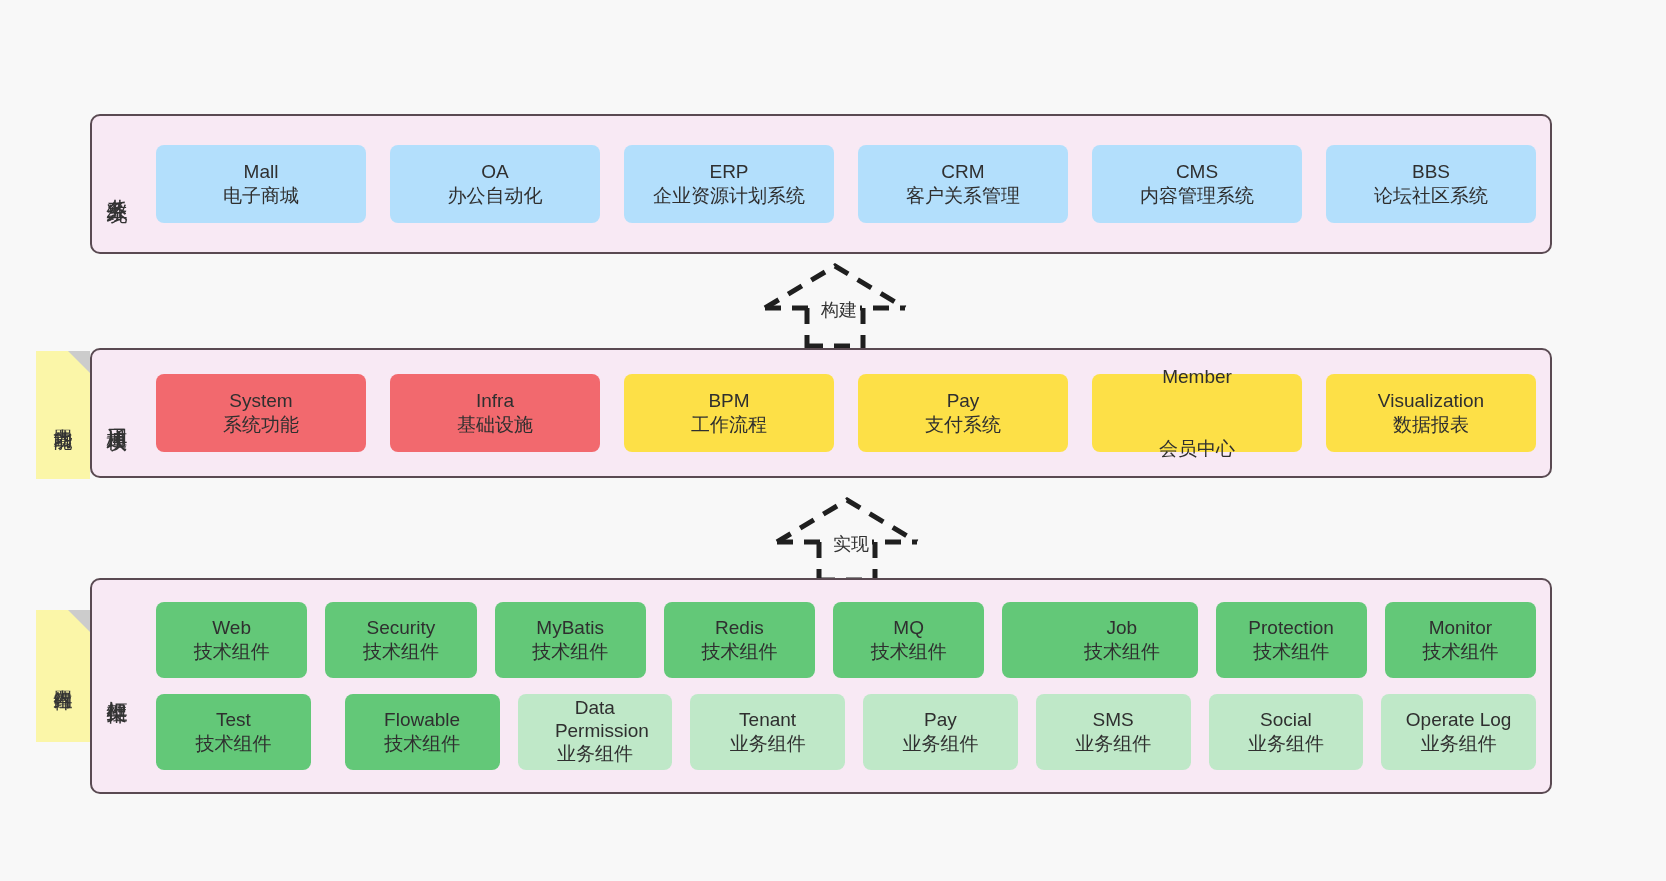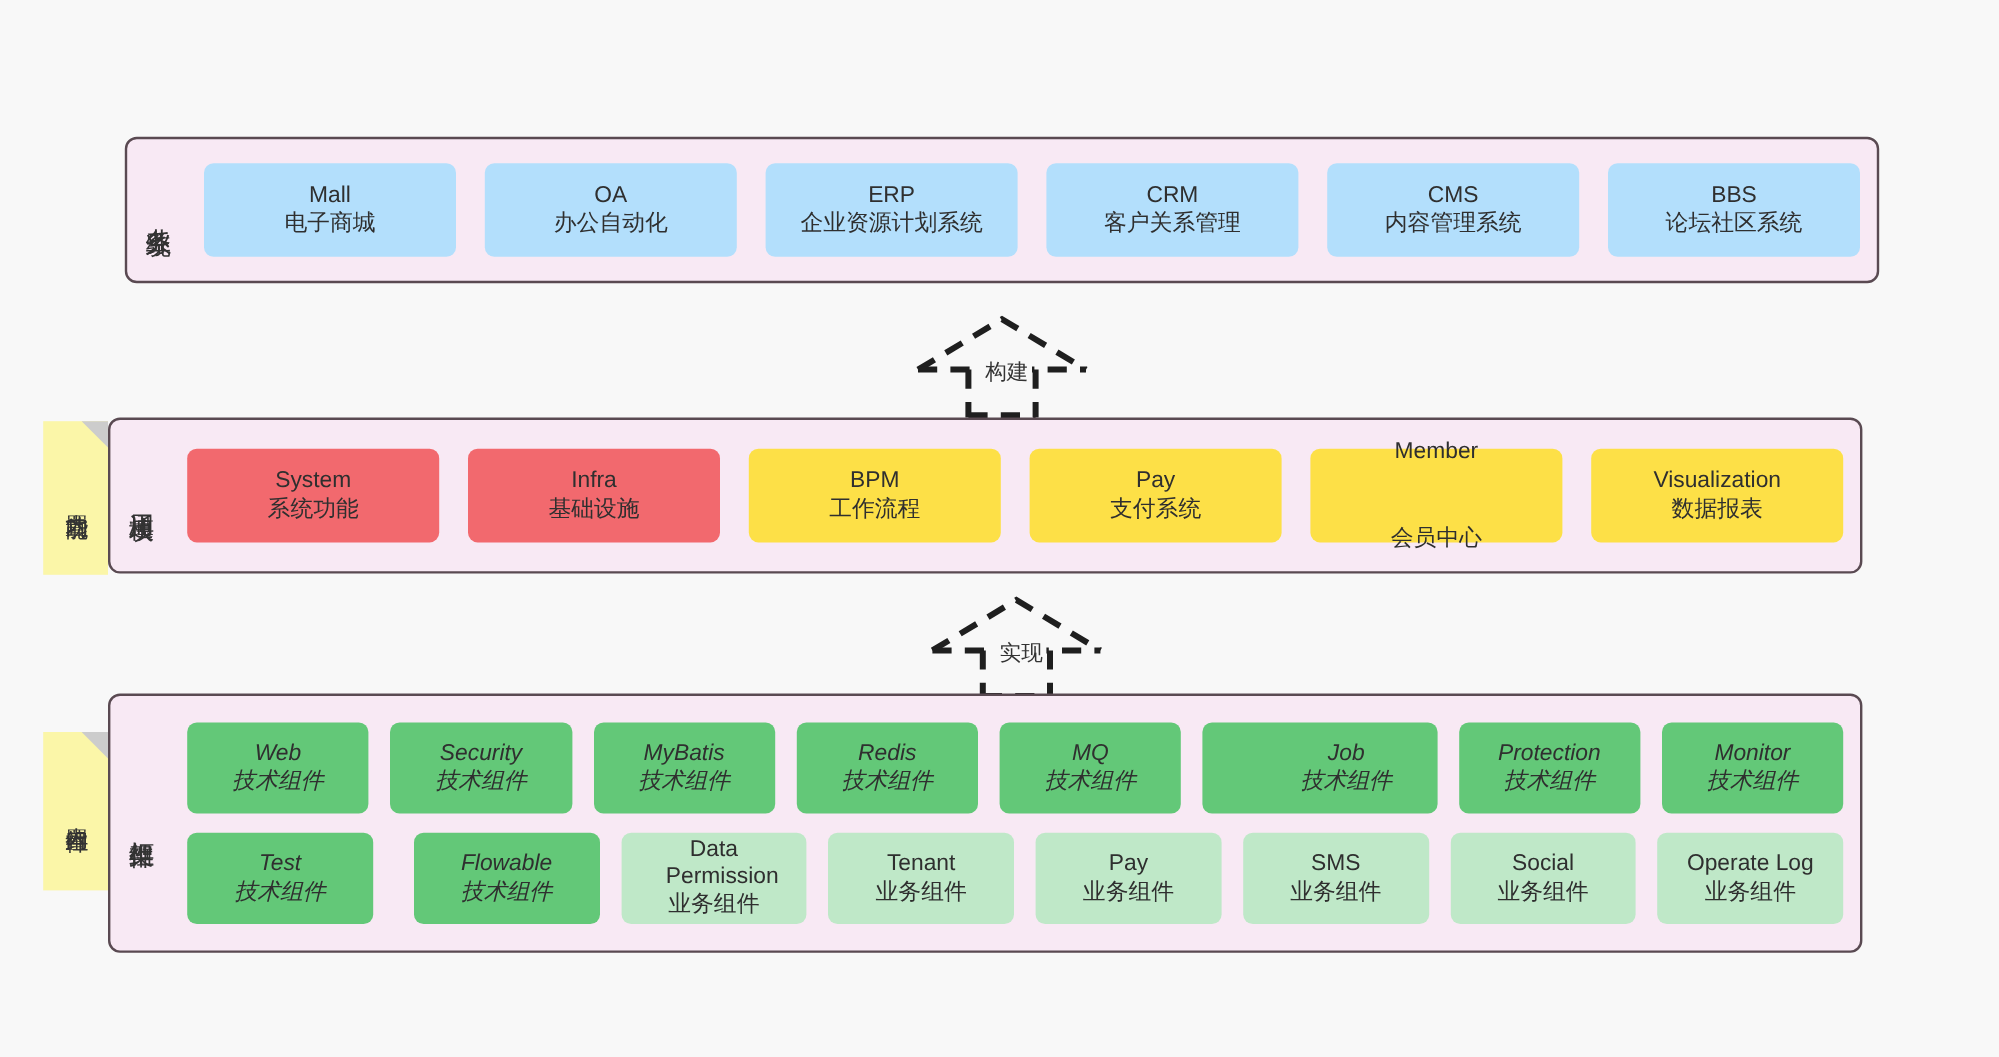--- a/index.html
+++ b/index.html
@@ -79,21 +79,21 @@
     color: #2f2f2f;
     padding: 6px 4px;
     user-select: none;
   }
   .card .t1 { white-space: normal; }
   .card .t2 { white-space: nowrap; }
 
   .card.blue        { background: #b3dffc; }
   .card.red         { background: #f2696e; }
   .card.pink        { background: #fde047; align-items: center; }
-  .card.green       { background: #63c878; font-style: italic; }
+  .card.green       { background: #63c878; }
   .card.lightgreen  { background: #bfe8c8; }
 
   
   .sticky {
     position: absolute;
     box-sizing: border-box;
     width: 54px;
     background: #fbf6a8;
     display: flex;
     align-items: center;
@@ -129,21 +129,21 @@
     padding: 0 3px;
     white-space: nowrap;
     user-select: none;
   }
 </style>
 </head>
 <body>
 
 <div class="canvas">
 
-  <div class="layer" id="layer-business" style="left:104px; top:114px; width:1462px; height:122px;">
+  <div class="layer" id="layer-business" style="left:90px; top:114px; width:1462px; height:140px;">
     <div class="layer-label">业务系统</div>
     <div class="layer-body">
       <div class="row">
         <div class="card blue" style="height:78px;">
           <span class="t1">Mall</span>
           <span class="t2">电子商城</span>
         </div>
         <div class="card blue" style="height:78px;">
           <span class="t1">OA</span>
           <span class="t2">办公自动化</span>

